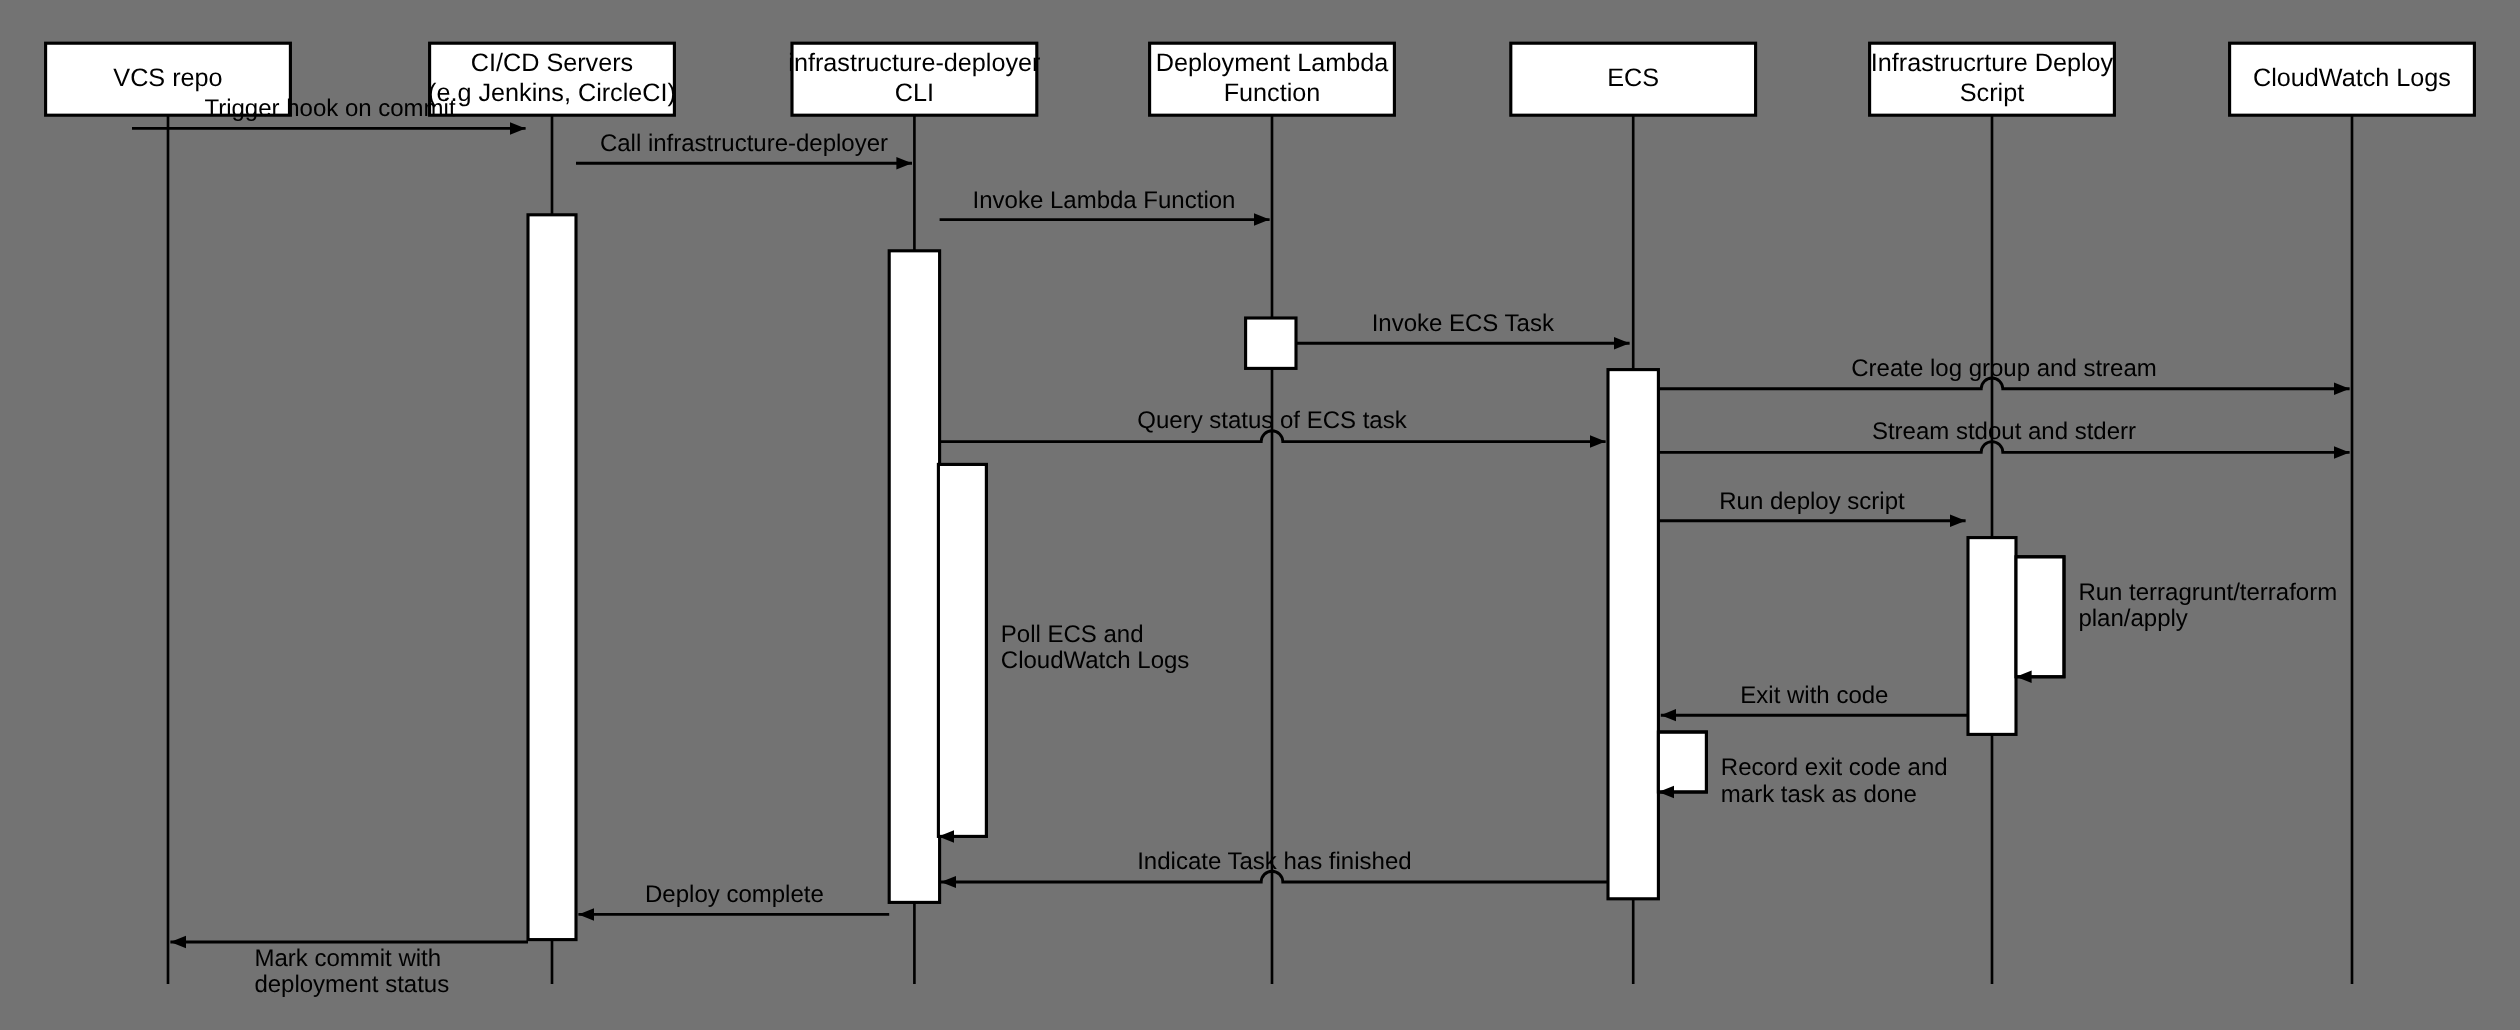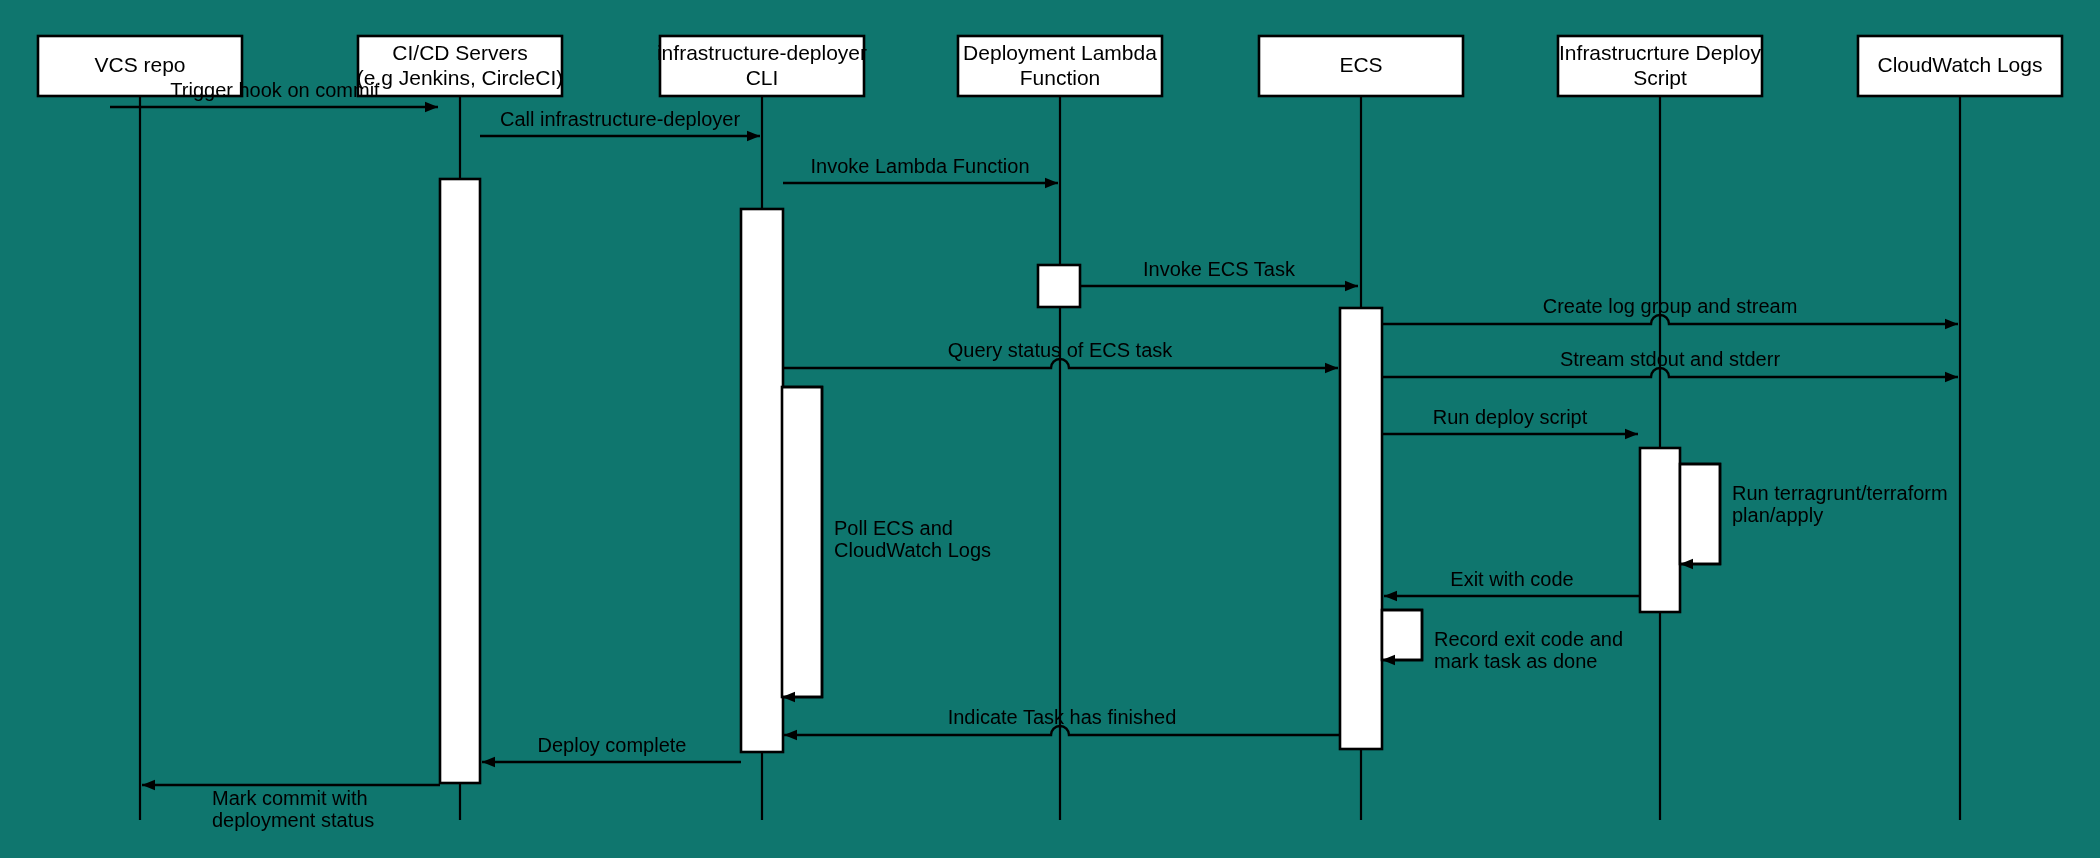--- a/index.html
+++ b/index.html
@@ -9,21 +9,21 @@
   }
   body {
     font-family: "Liberation Sans", sans-serif;
     color: #000000;
   }
   #diagram-root {
     position: relative;
     width: 2100px;
     height: 858px;
     overflow: hidden;
-    background: #0f766e;
+    background: #737373;
   }
   svg.seq {
     display: block;
     width: 2100px;
     height: 858px;
   }
   .lifeline {
     stroke: #000000;
     stroke-width: 2.2;
     fill: none;

